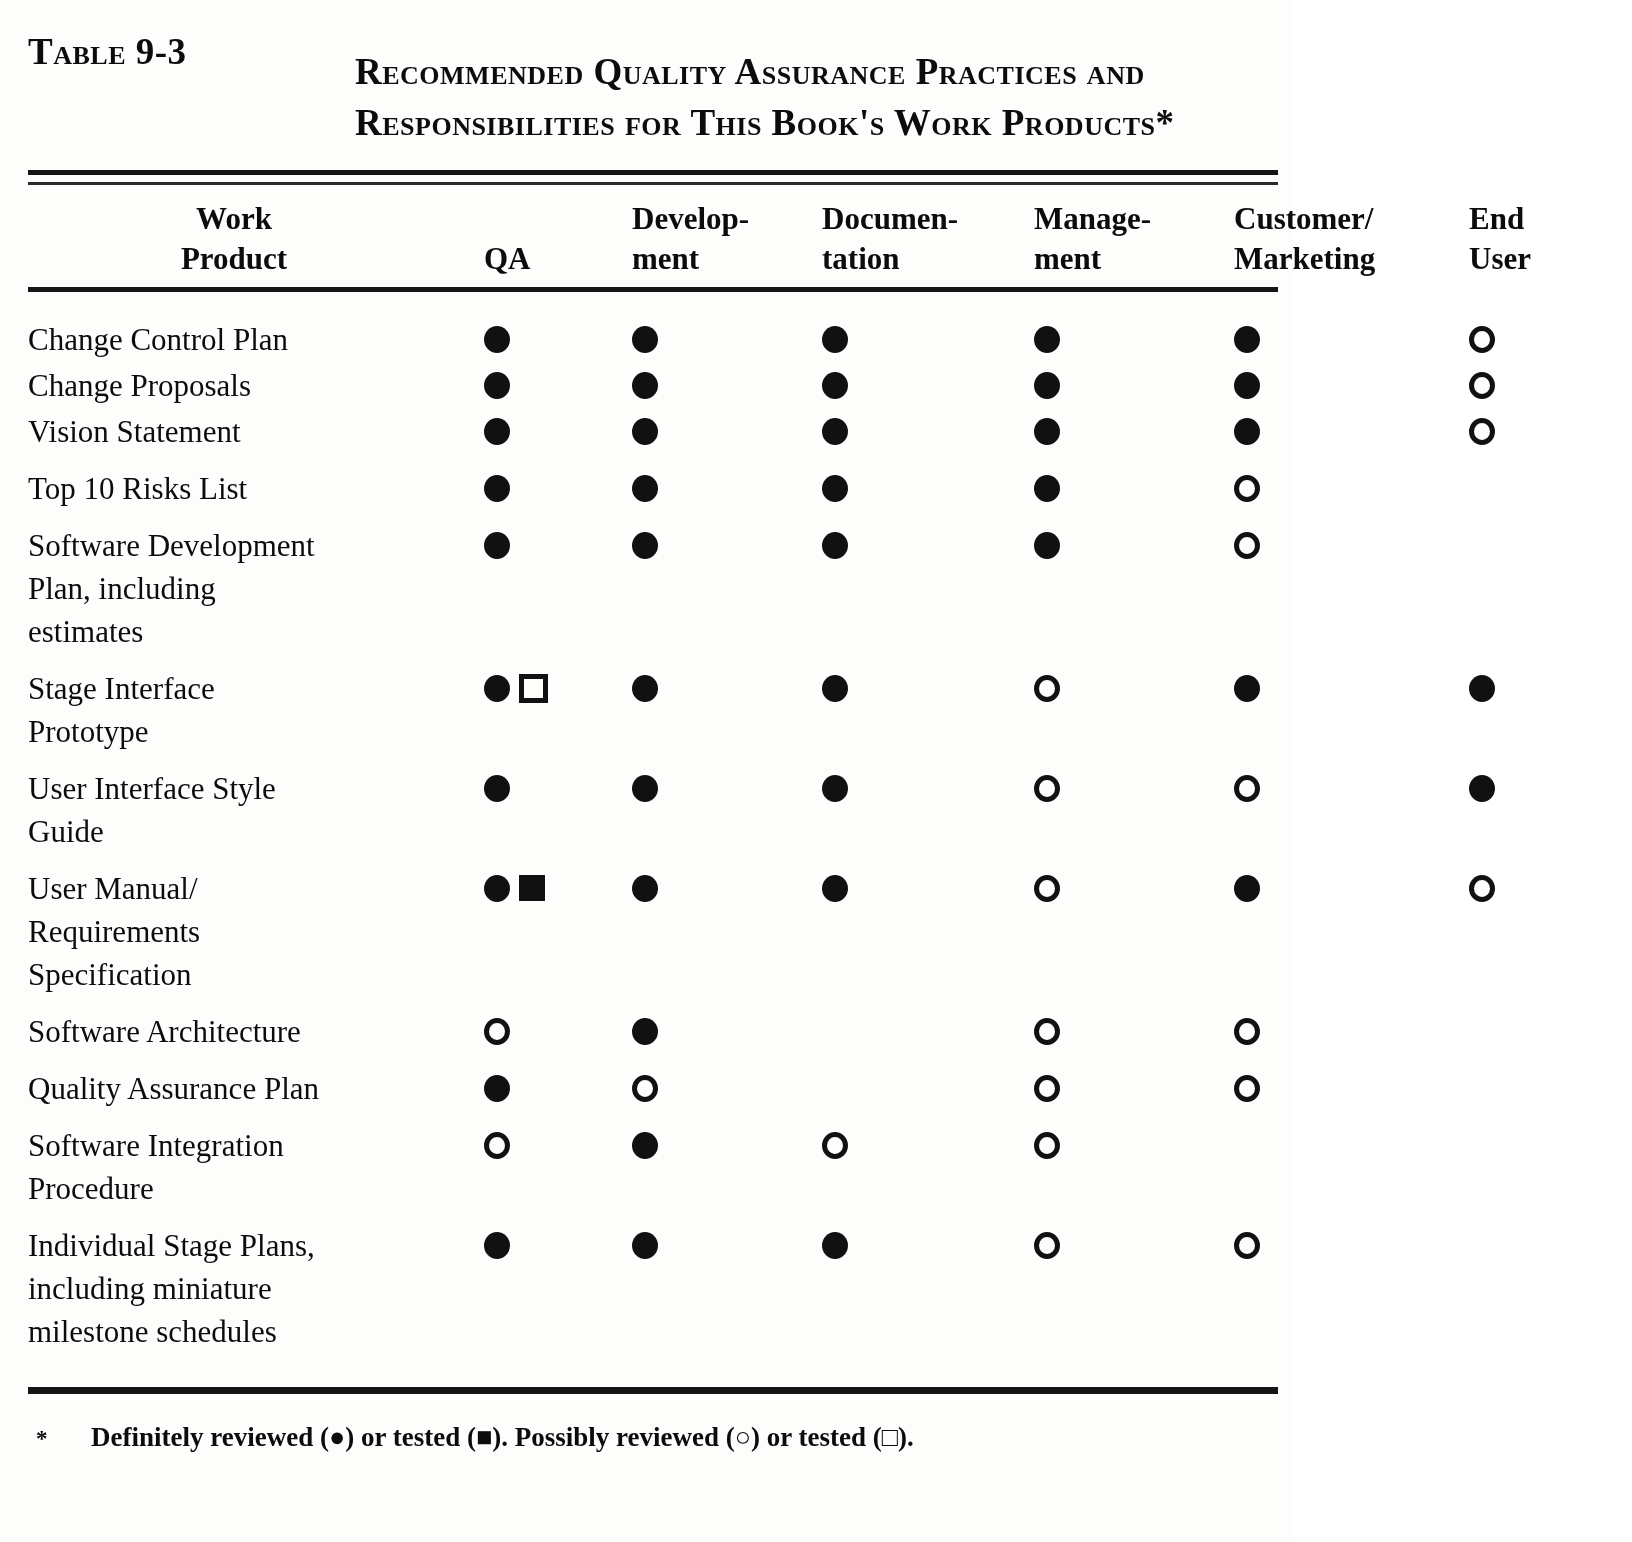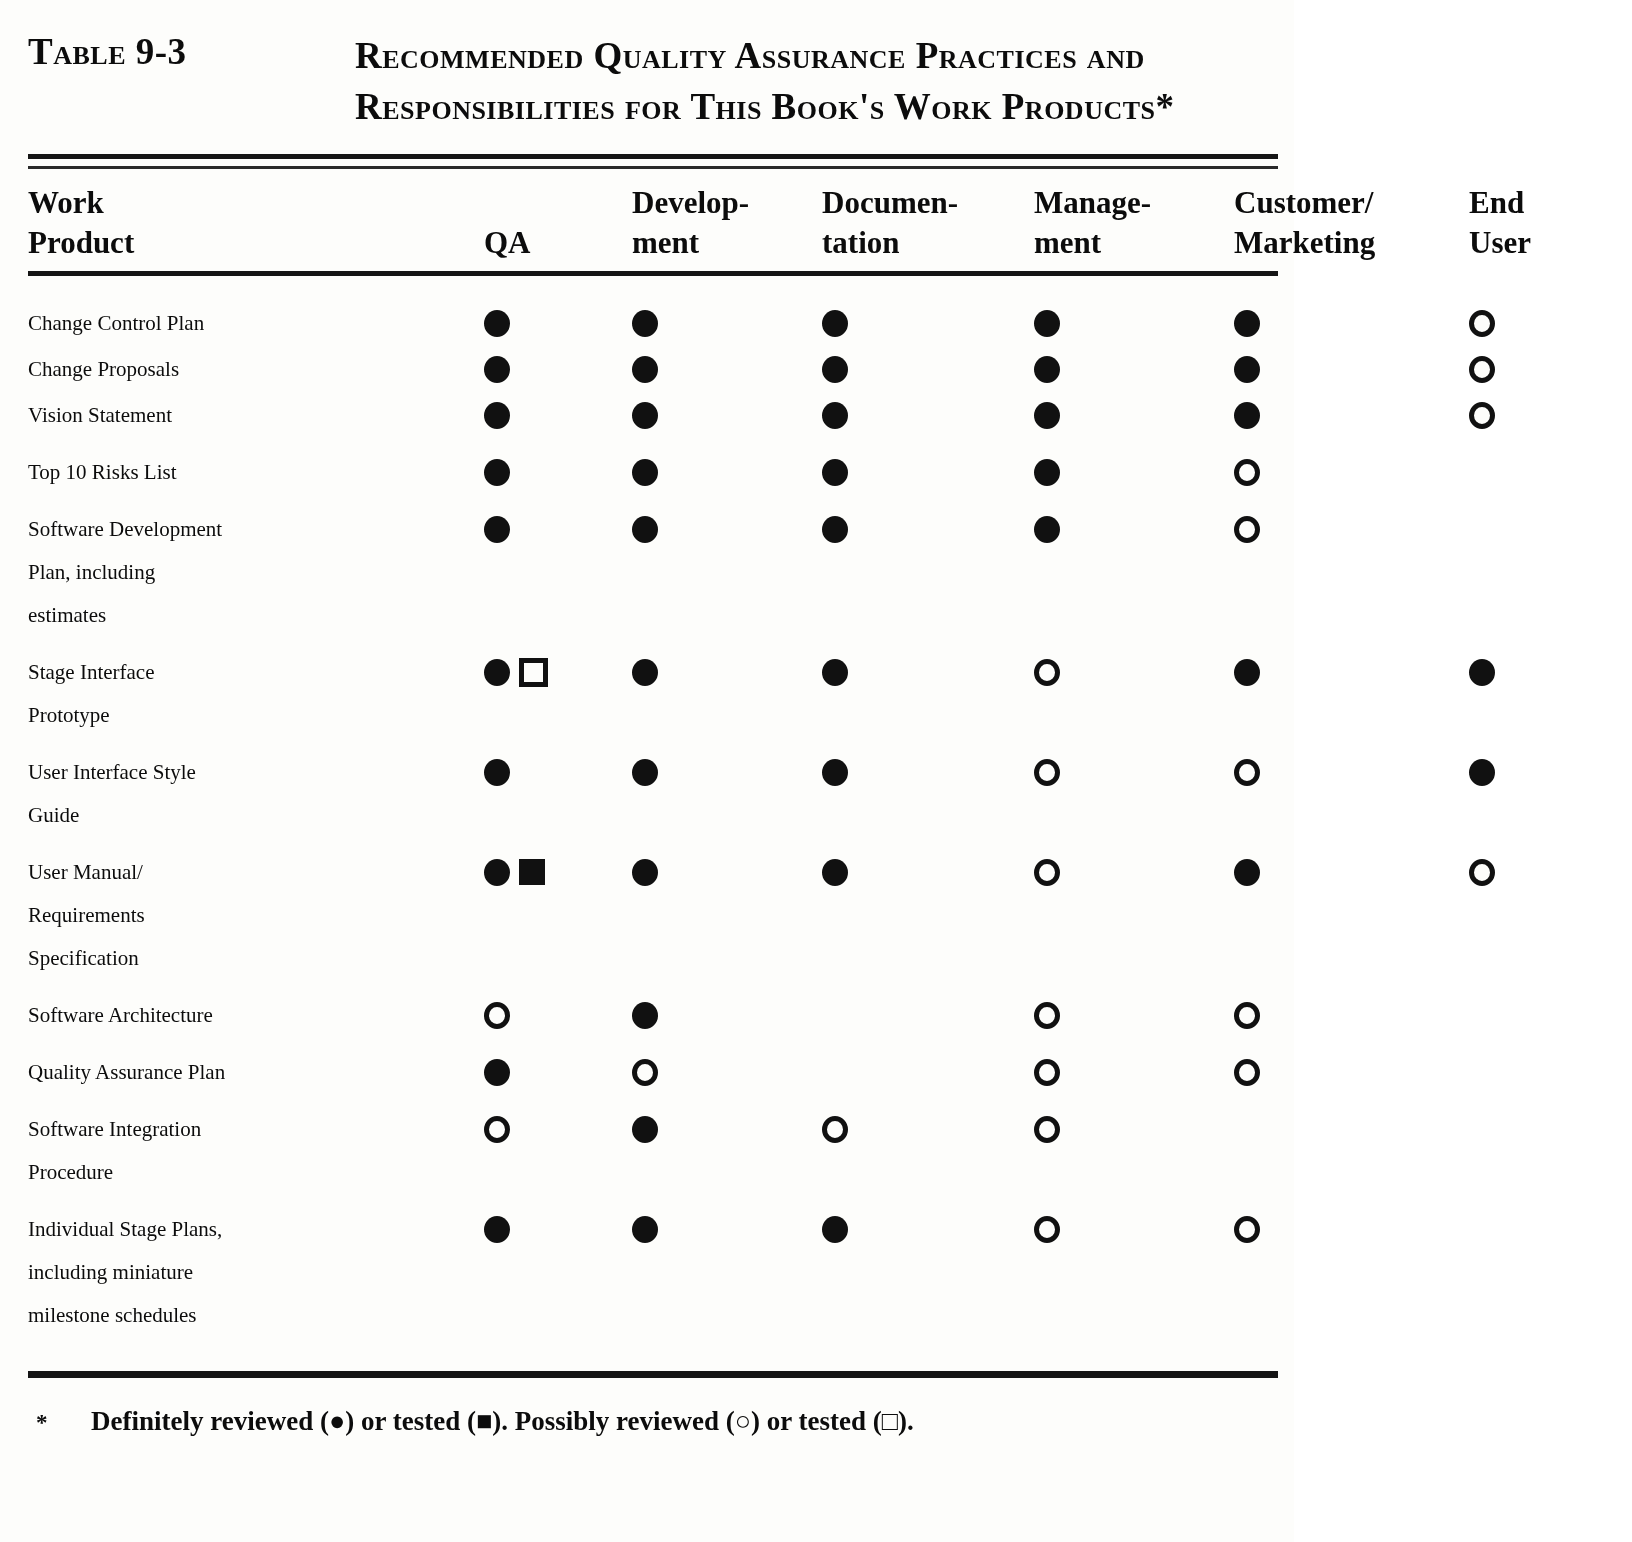--- a/index.html
+++ b/index.html
@@ -19,40 +19,41 @@
     flex: 0 0 327px;
     font-size: 37px; font-weight: 700;
     font-variant-caps: small-caps;
     letter-spacing: 0.5px;
   }
   .table-title {
     font-size: 37px; font-weight: 700;
     font-variant-caps: small-caps;
     letter-spacing: 0.5px;
     line-height: 51px;
+    margin-top: 16px;
   }
   
   .rule-double { height: 7px; border-top: 5px solid #151515; border-bottom: 3px solid #2a2a2a; }
   .rule-heavy  { border-top: 5px solid #151515; }
   .rule-bottom { border-top: 7px solid #151515; margin-top: 34px; }
   
   .grid {
     display: grid;
     grid-template-columns: 412px 148px 190px 212px 200px 235px 179px;
   }
   .header-row { margin-top: 14px; margin-bottom: 8px; }
   .hcell { font-size: 31px; font-weight: 700; line-height: 40px; padding-left: 44px; display: flex; flex-direction: column; justify-content: flex-end; }
-  .hcell.first { padding-left: 0; }
+  .hcell.first { padding-left: 0; align-items: center; }
   .hline { min-height: 40px; }
   
   #rows { margin-top: 26px; }
   .row { margin-bottom: 14px; }
   .row.tight { margin-bottom: 3px; }
   .product {
-    font-size: 21px; line-height: 43px;
+    font-size: 31px; line-height: 43px;
     white-space: pre-line;
   }
   .cell { padding-left: 44px; line-height: 43px; white-space: nowrap; }
   .sym { display: inline-block; vertical-align: middle; margin-top: -4px; }
   .sym + .sym { margin-left: 9px; }
   .filled-circle { width: 26px; height: 27px; background: #111; border-radius: 50%; }
   .open-circle   { width: 16px; height: 17px; background: #fdfdfb; border: 5px solid #111; border-radius: 50%; }
   .filled-square { width: 26px; height: 26px; background: #111; }
   .open-square   { width: 19px; height: 19px; background: #fdfdfb; border: 5px solid #111; }
   

